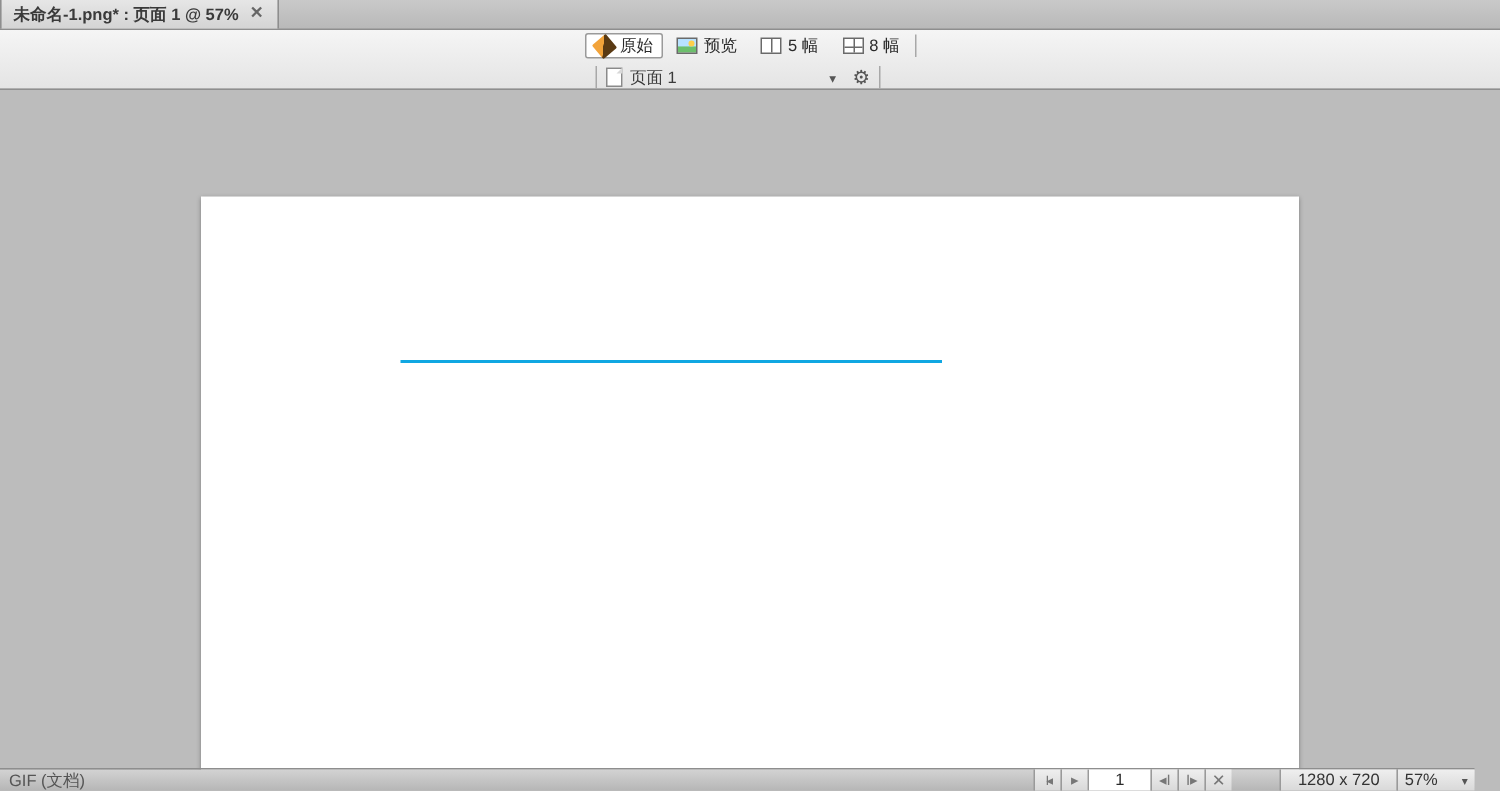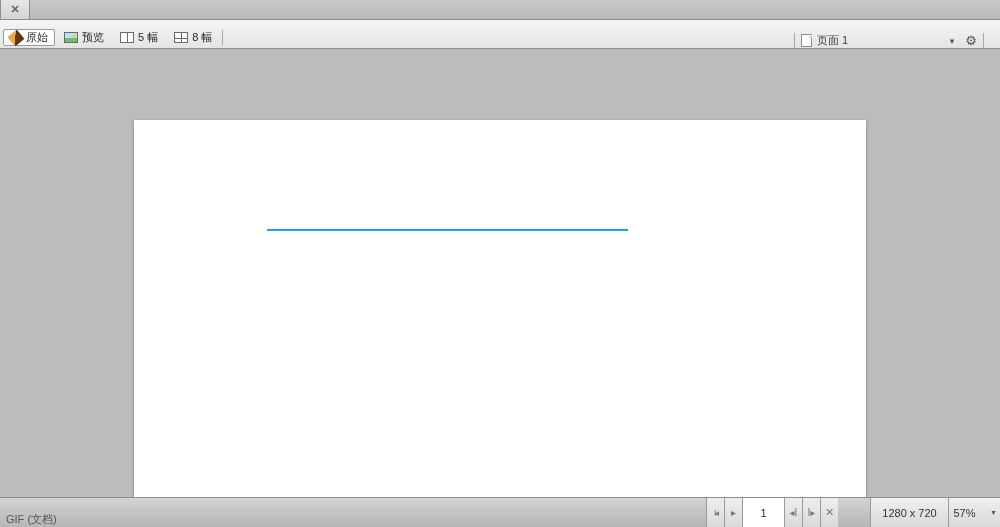--- a/index.html
+++ b/index.html
@@ -4,38 +4,38 @@
   <style>
     * { box-sizing: border-box; margin: 0; padding: 0; font-family: "Microsoft YaHei", Tahoma, Arial, sans-serif; }
     html, body { width: 1000px; height: 527px; overflow: hidden; background: #bcbcbc; }
     
     
     .tab-bar { height: 20px; background: linear-gradient(#c9c9c9,#b9b9b9); display: flex; align-items: stretch; border-bottom: 1px solid #8e8e8e; }
     .doc-tab { display: flex; align-items: center; gap: 6px; padding: 0 8px; background: linear-gradient(#e6e6e6,#d4d4d4); border: 1px solid #8e8e8e; border-top: none; border-bottom: none; font-size: 11px; font-weight: bold; color: #3a3a3a; }
     .doc-tab .close { width: 12px; height: 12px; display: flex; align-items: center; justify-content: center; color:#666; font-size: 11px; line-height: 1; border: 1px solid transparent; border-radius: 2px; }
     
     
-    .toolbar { height: 29px; background: linear-gradient(#f5f5f5,#e4e4e4); border-bottom: 1px solid #8e8e8e; display: flex; align-items: flex-end; }
+    .toolbar { height: 40px; background: linear-gradient(#f5f5f5,#e4e4e4); border-bottom: 1px solid #8e8e8e; display: flex; align-items: center; flex-direction: column; }
     .tb-left { display: flex; align-items: stretch; padding-left: 2px; }
     .tb-btn { display: flex; align-items: center; gap: 4px; padding: 0 6px; font-size: 11px; color: #2a2a2a; border: 1px solid transparent; margin: 2px 1px; border-radius: 2px; }
     .tb-btn.active { background: #fff; border-color: #9a9a9a; }
     .tb-sep { width: 1px; background:#a8a8a8; margin: 3px 2px; }
     .tb-spacer { flex: 1; }
     .tb-right { display: flex; align-items: stretch; padding-right: 16px; }
     .tb-page { display: flex; align-items: center; gap: 5px; padding: 0 6px; font-size: 11px; color:#3a3a3a; border-left: 1px solid #a8a8a8; border-right: 1px solid #a8a8a8; min-width: 190px; }
     .tb-page .chev { margin-left: auto; color:#555; font-size: 9px; }
     .tb-page .star { color:#555; font-size: 13px; margin-left: 6px; }
     
     
     .workspace { position: relative; height: 460px; background: #bcbcbc; overflow: hidden; }
     .canvas { position: absolute; background: #fff; box-shadow: 0 1px 3px rgba(0,0,0,0.35); }
     .shape-line { position: absolute; height: 0; border-top: 2px solid #10a7e2; }
     
     
-    .status-bar { position: absolute; bottom: 0; left: 0; right: 0; height: 30px; display: flex; align-items: flex-end; background: linear-gradient(#d3d3d3,#b6b6b6); border-top: 1px solid #8e8e8e; font-size: 11px; color: #555; }
+    .status-bar { position: absolute; bottom: 0; left: 0; right: 17px; height: 15px; display: flex; align-items: flex-start; background: linear-gradient(#d3d3d3,#b6b6b6); border-top: 1px solid #8e8e8e; font-size: 11px; color: #555; }
     .status-left { padding-left: 6px; }
     .status-spacer { flex: 1; }
     .status-right { display: flex; align-items: stretch; height: 100%; }
     .nav-btn { width: 18px; display: flex; align-items: center; justify-content: center; color:#777; font-size: 10px; border-left: 1px solid #9a9a9a; background: linear-gradient(#efefef,#d9d9d9); }
     .nav-btn.first, .nav-btn.last { font-size: 9px; letter-spacing: -2px; }
     .page-input { width: 42px; display: flex; align-items: center; justify-content: center; border-left: 1px solid #9a9a9a; background: #fff; color:#2a2a2a; font-size: 11px; }
     .nav-close { width: 18px; display: flex; align-items: center; justify-content: center; border-left: 1px solid #9a9a9a; background: linear-gradient(#efefef,#d9d9d9); color:#777; font-size: 11px; }
     .dim-box { min-width: 78px; border-left: 1px solid #9a9a9a; display: flex; align-items: center; justify-content: center; padding: 0 6px; color:#333; background: linear-gradient(#efefef,#d9d9d9); margin-left: 32px; }
     .zoom-box { min-width: 52px; border-left: 1px solid #9a9a9a; display: flex; align-items: center; justify-content: center; padding: 0 4px; color:#333; background: linear-gradient(#efefef,#d9d9d9); gap:16px; }
     .zoom-box .chev { font-size: 8px; color:#555; }
@@ -51,20 +51,21 @@
     .ico-split4::before { content:""; position:absolute; top:0; bottom:0; left:50%; width:1px; background:#6a6a6a; }
     .ico-split4::after  { content:""; position:absolute; left:0; right:0; top:50%; height:1px; background:#6a6a6a; }
     .ico-page { width: 11px; height: 13px; border:1px solid #8a8a8a; background:#fff; position: relative; }
     .ico-page::after { content:""; position:absolute; top:-1px; right:-1px; width:0;height:0;border-left:4px solid transparent;border-bottom:4px solid #d8d8d8; }
   </style>
 </head>
 <body>
 
 <div class="tab-bar">
   <div class="doc-tab">
+    <span>未命名-1.png* : 页面 1 @ 57%</span>
     <span class="close">✕</span>
   </div>
 </div>
 
 <div class="toolbar">
   <div class="tb-left">
     <div class="tb-btn active">
       <span class="ico ico-pen"></span>
       <span>原始</span>
     </div>

